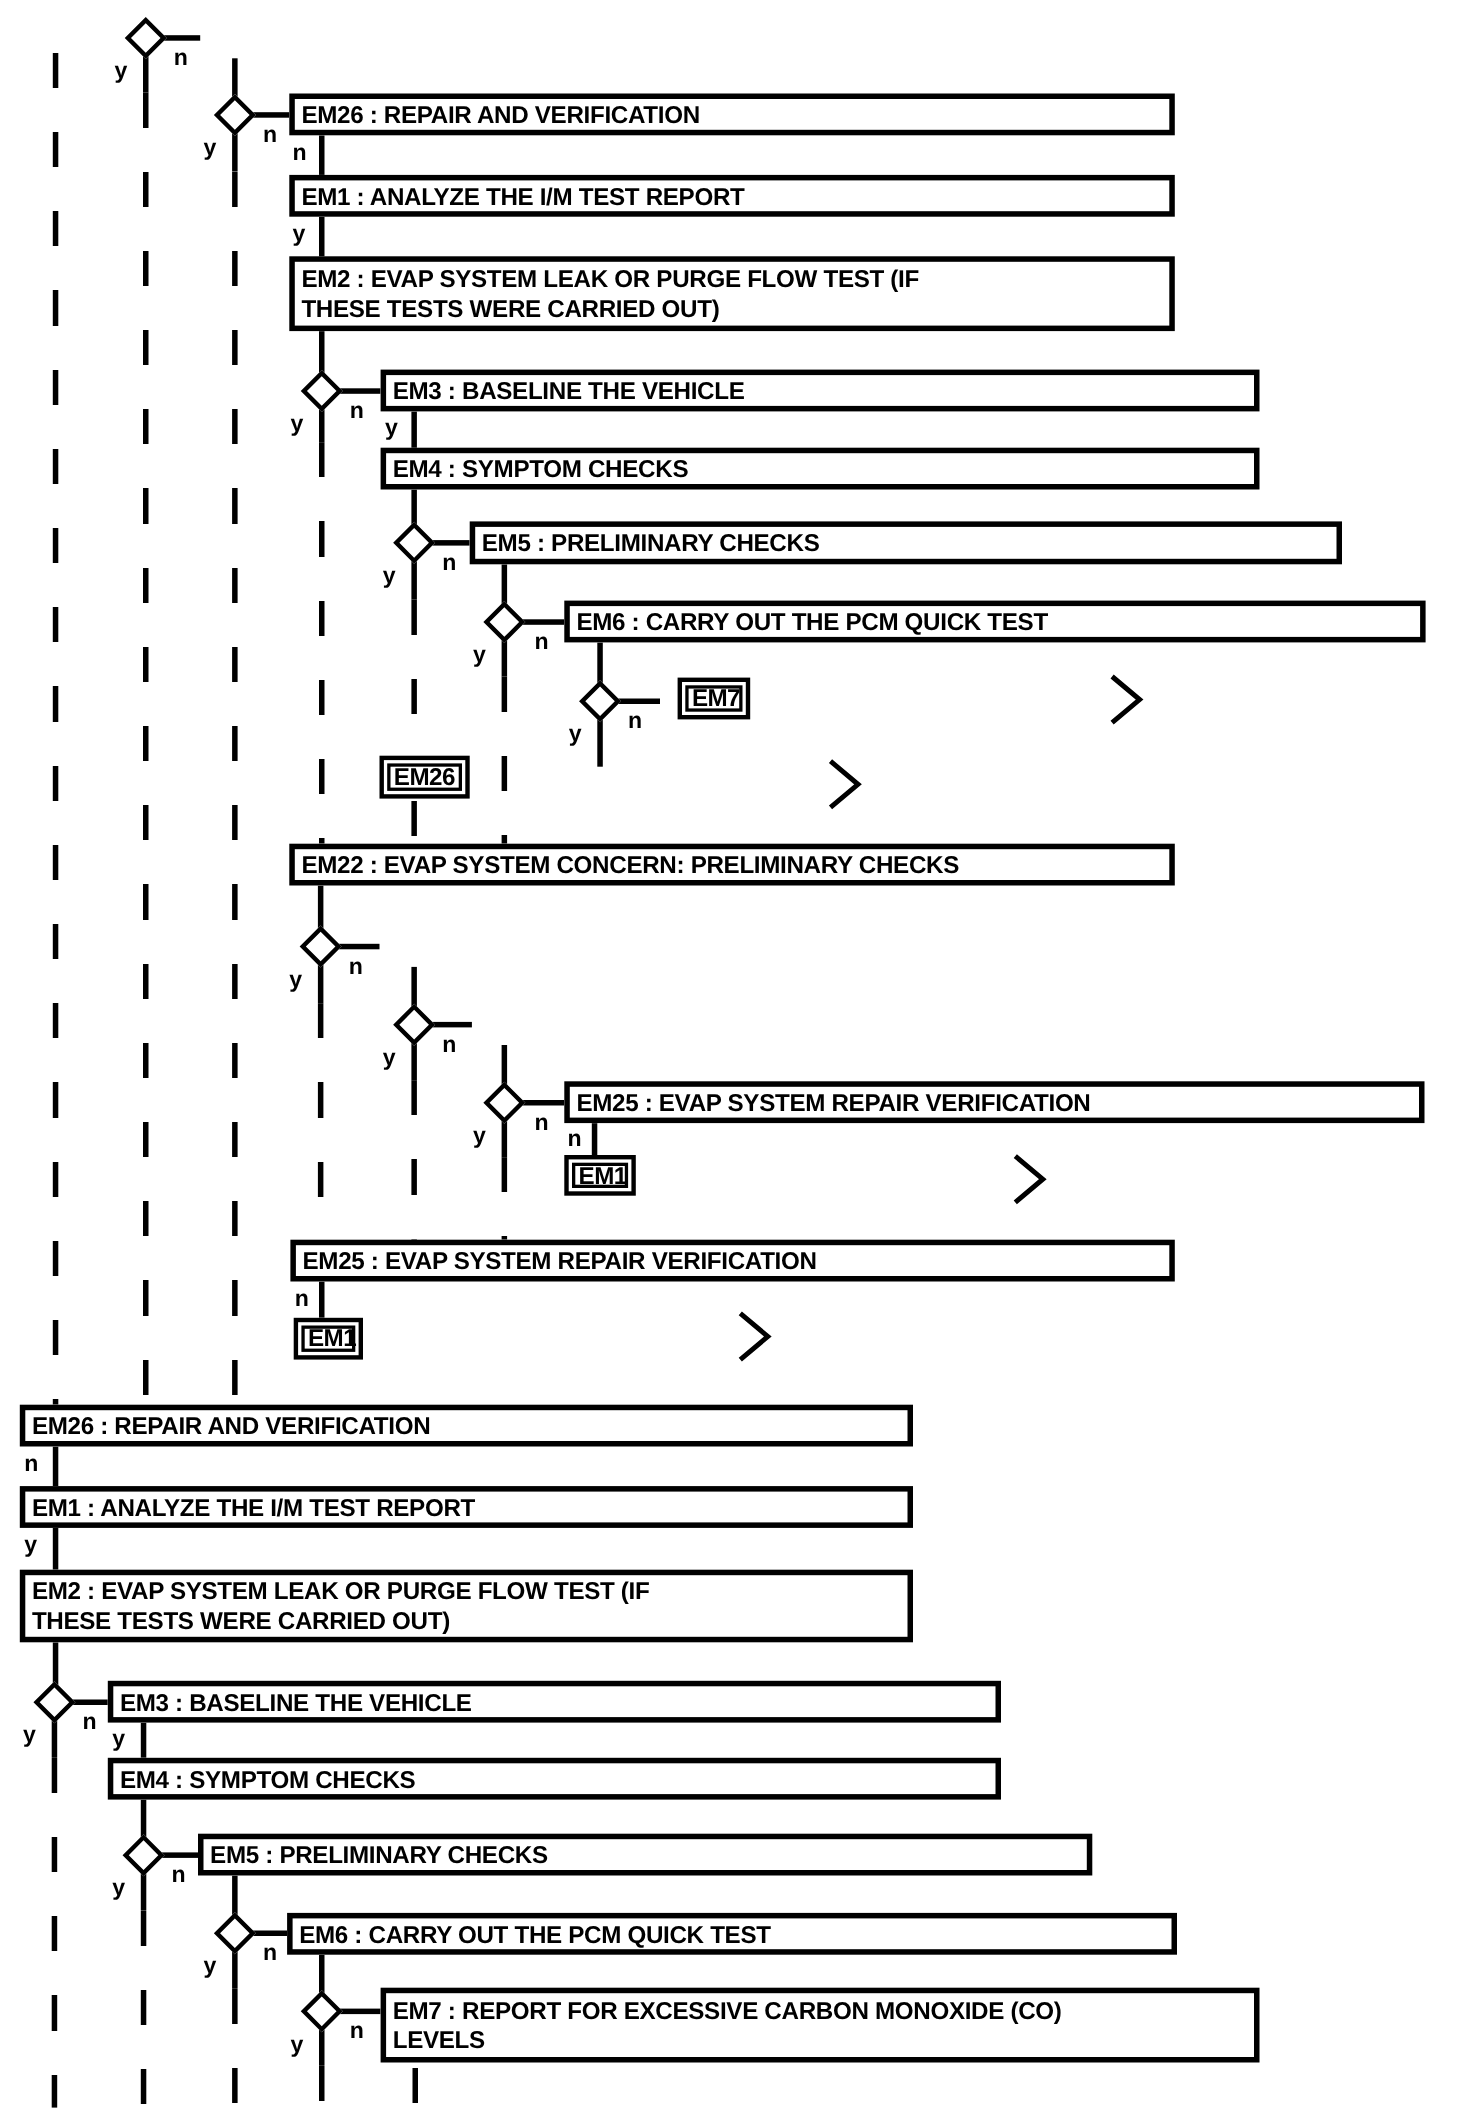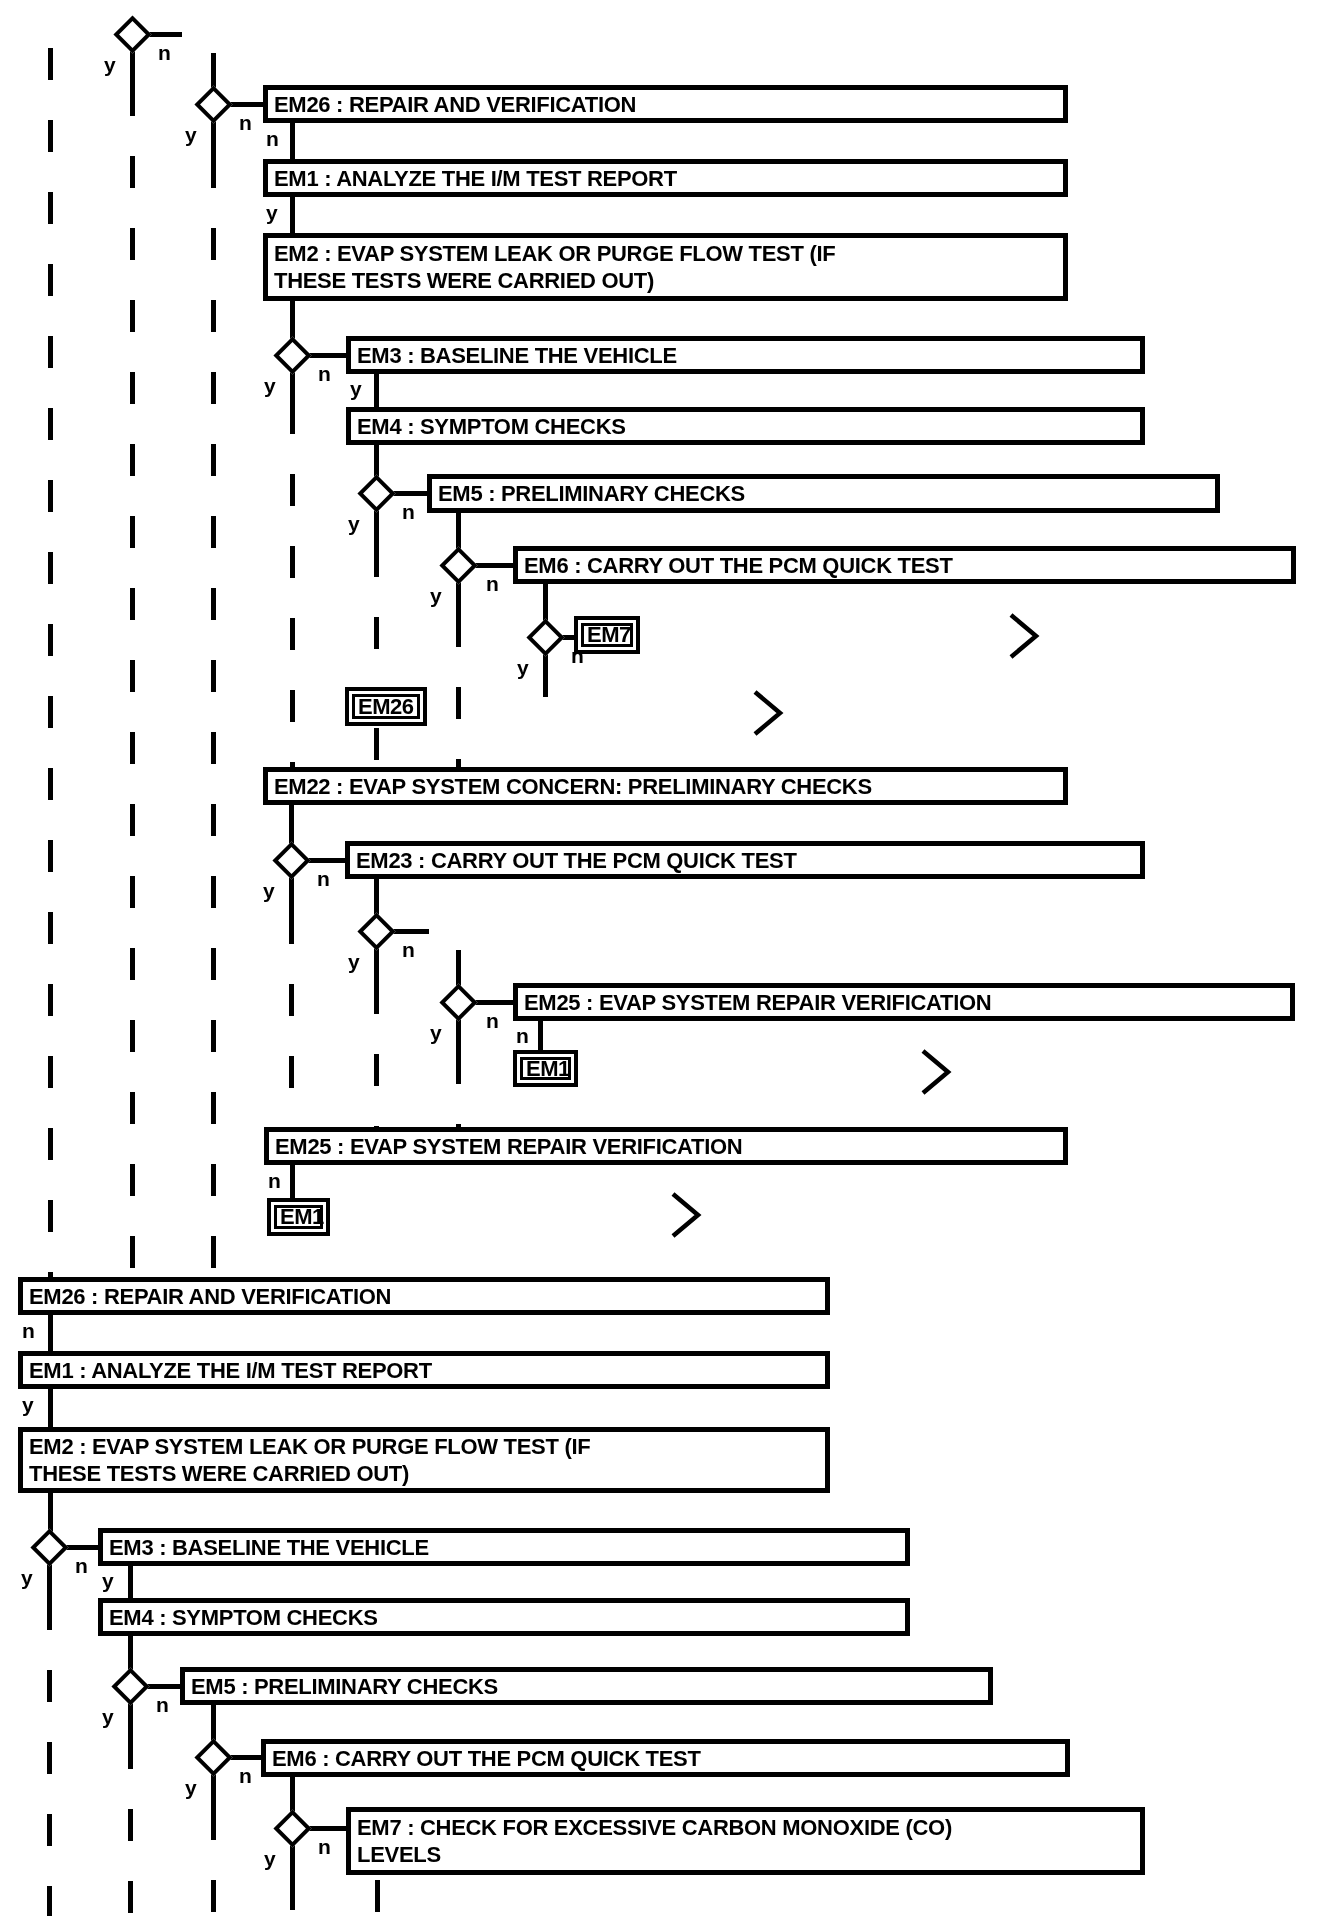--- a/index.html
+++ b/index.html
@@ -134,23 +134,20 @@
     </div>
   <div class="box nowrap" style="left:427px;top:474px;width:793px;height:39px">
       <span class="t">EM5 : PRELIMINARY CHECKS</span>
     </div>
   <div class="box nowrap" style="left:513px;top:546px;width:783px;height:38px">
       <span class="t">EM6 : CARRY OUT THE PCM QUICK TEST</span>
     </div>
   <div class="box nowrap" style="left:263px;top:767px;width:805px;height:38px">
       <span class="t">EM22 : EVAP SYSTEM CONCERN: PRELIMINARY CHECKS</span>
     </div>
-  <div class="box nowrap" style="left:345px;top:841px;width:800px;height:38px">
-      <span class="t">EM23 : CARRY OUT THE PCM QUICK TEST</span>
-    </div>
   <div class="box nowrap" style="left:513px;top:983px;width:782px;height:38px">
       <span class="t">EM25 : EVAP SYSTEM REPAIR VERIFICATION</span>
     </div>
   <div class="box nowrap" style="left:264px;top:1127px;width:804px;height:38px">
       <span class="t">EM25 : EVAP SYSTEM REPAIR VERIFICATION</span>
     </div>
   <div class="box nowrap" style="left:18px;top:1277px;width:812px;height:38px">
       <span class="t">EM26 : REPAIR AND VERIFICATION</span>
     </div>
   <div class="box nowrap" style="left:18px;top:1351px;width:812px;height:38px">
@@ -165,24 +162,24 @@
   <div class="box nowrap" style="left:98px;top:1598px;width:812px;height:38px">
       <span class="t">EM4 : SYMPTOM CHECKS</span>
     </div>
   <div class="box nowrap" style="left:180px;top:1667px;width:813px;height:38px">
       <span class="t">EM5 : PRELIMINARY CHECKS</span>
     </div>
   <div class="box nowrap" style="left:261px;top:1739px;width:809px;height:38px">
       <span class="t">EM6 : CARRY OUT THE PCM QUICK TEST</span>
     </div>
   <div class="box" style="left:346px;top:1807px;width:799px;height:68px">
-      <span class="t">EM7 : CHECK FOR EXCESSIVE CARBON MONOXIDE (CO) LEVELS</span>
-    </div>
-
-  <div class="ref" style="left:574px;top:616px;width:66px;height:38px">
+      <span class="t">EM7 : REPORT FOR EXCESSIVE CARBON MONOXIDE (CO) LEVELS</span>
+    </div>
+
+  <div class="ref" style="left:616px;top:616px;width:66px;height:38px">
       <div class="ri">EM7</div>
     </div>
   <div class="ref" style="left:345px;top:687px;width:82px;height:39px">
       <div class="ri">EM26</div>
     </div>
   <div class="ref" style="left:513px;top:1050px;width:65px;height:37px">
       <div class="ri">EM1</div>
     </div>
   <div class="ref" style="left:267px;top:1198px;width:63px;height:38px">
       <div class="ri">EM1</div>

